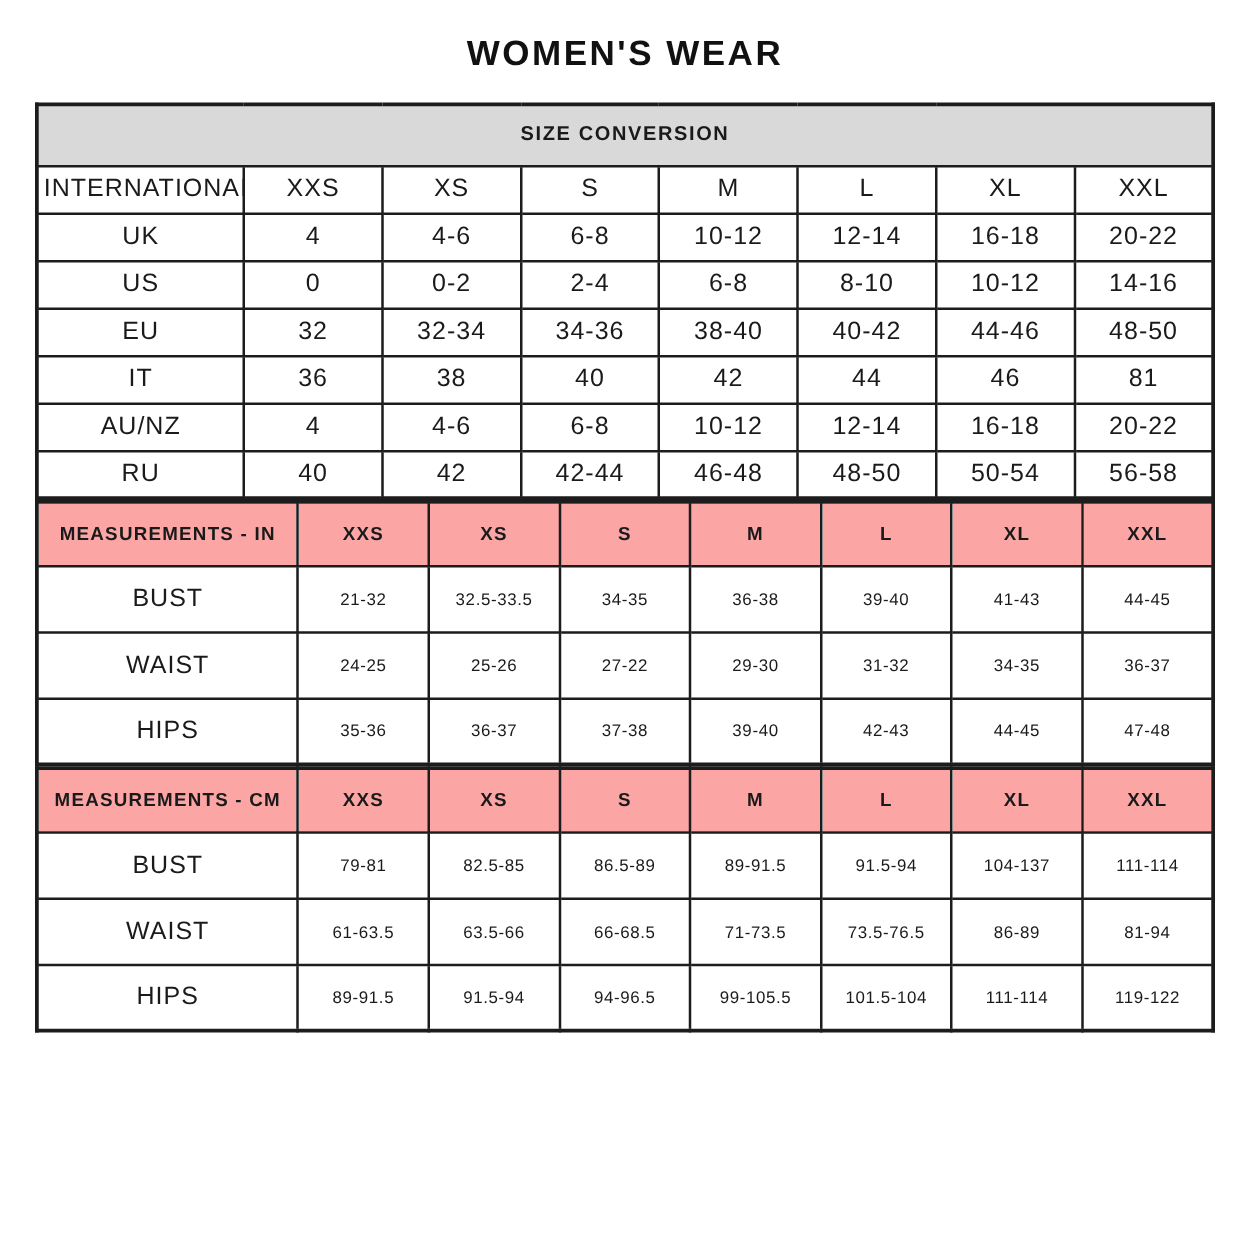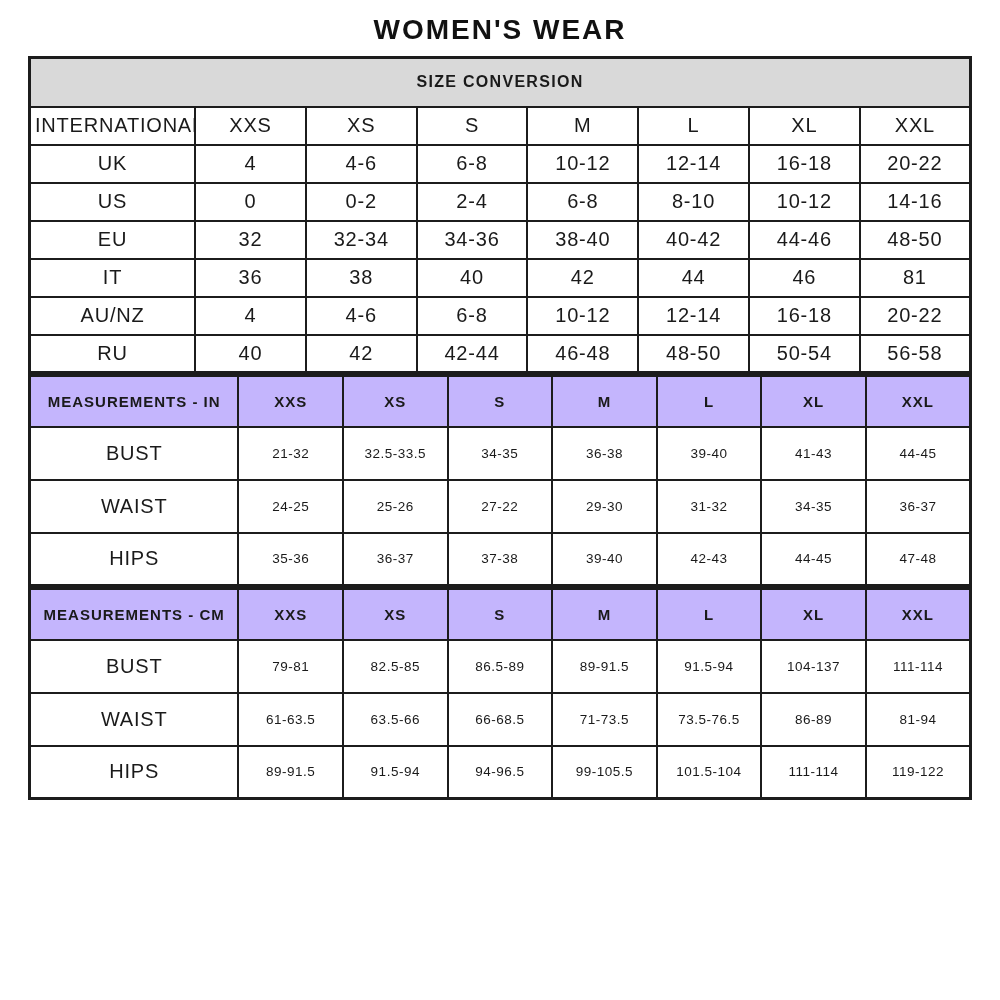--- a/index.html
+++ b/index.html
@@ -5,21 +5,21 @@
   * { box-sizing: border-box; }
   html, body {
     margin: 0; padding: 0;
     width: 1000px; height: 1000px;
     background: #ffffff;
     font-family: "Liberation Sans", "DejaVu Sans", sans-serif;
     color: #1a1a1a;
     overflow: hidden;
   }
   .page-title {
-    margin: 0;
+    margin: 13px;
     padding: 14px 0 10px 0;
     text-align: center;
     font-size: 28px;
     font-weight: 700;
     letter-spacing: 2px;
     color: #111111;
   }
   table.tbl {
     border-collapse: collapse;
     table-layout: fixed;
@@ -45,21 +45,21 @@
     font-weight: 700;
     font-size: 16px;
     letter-spacing: 1.3px;
   }
   
   .tm { margin-bottom: 12px; }
   .tm col.c-lab { width: 22.2%; }
   .tm td { height: 53px; font-size: 13.5px; letter-spacing: 0.5px; }
   .tm tr.hdr td {
     height: 51px;
-    background: #c4b5fd;
+    background: #fca5a5;
     font-weight: 700;
     font-size: 15px;
     letter-spacing: 1px;
   }
   .tm td.lab { font-size: 20px; letter-spacing: 0.8px; }
 </style>
 </head>
 <body>
 
 <h1 class="page-title">WOMEN'S WEAR</h1>

